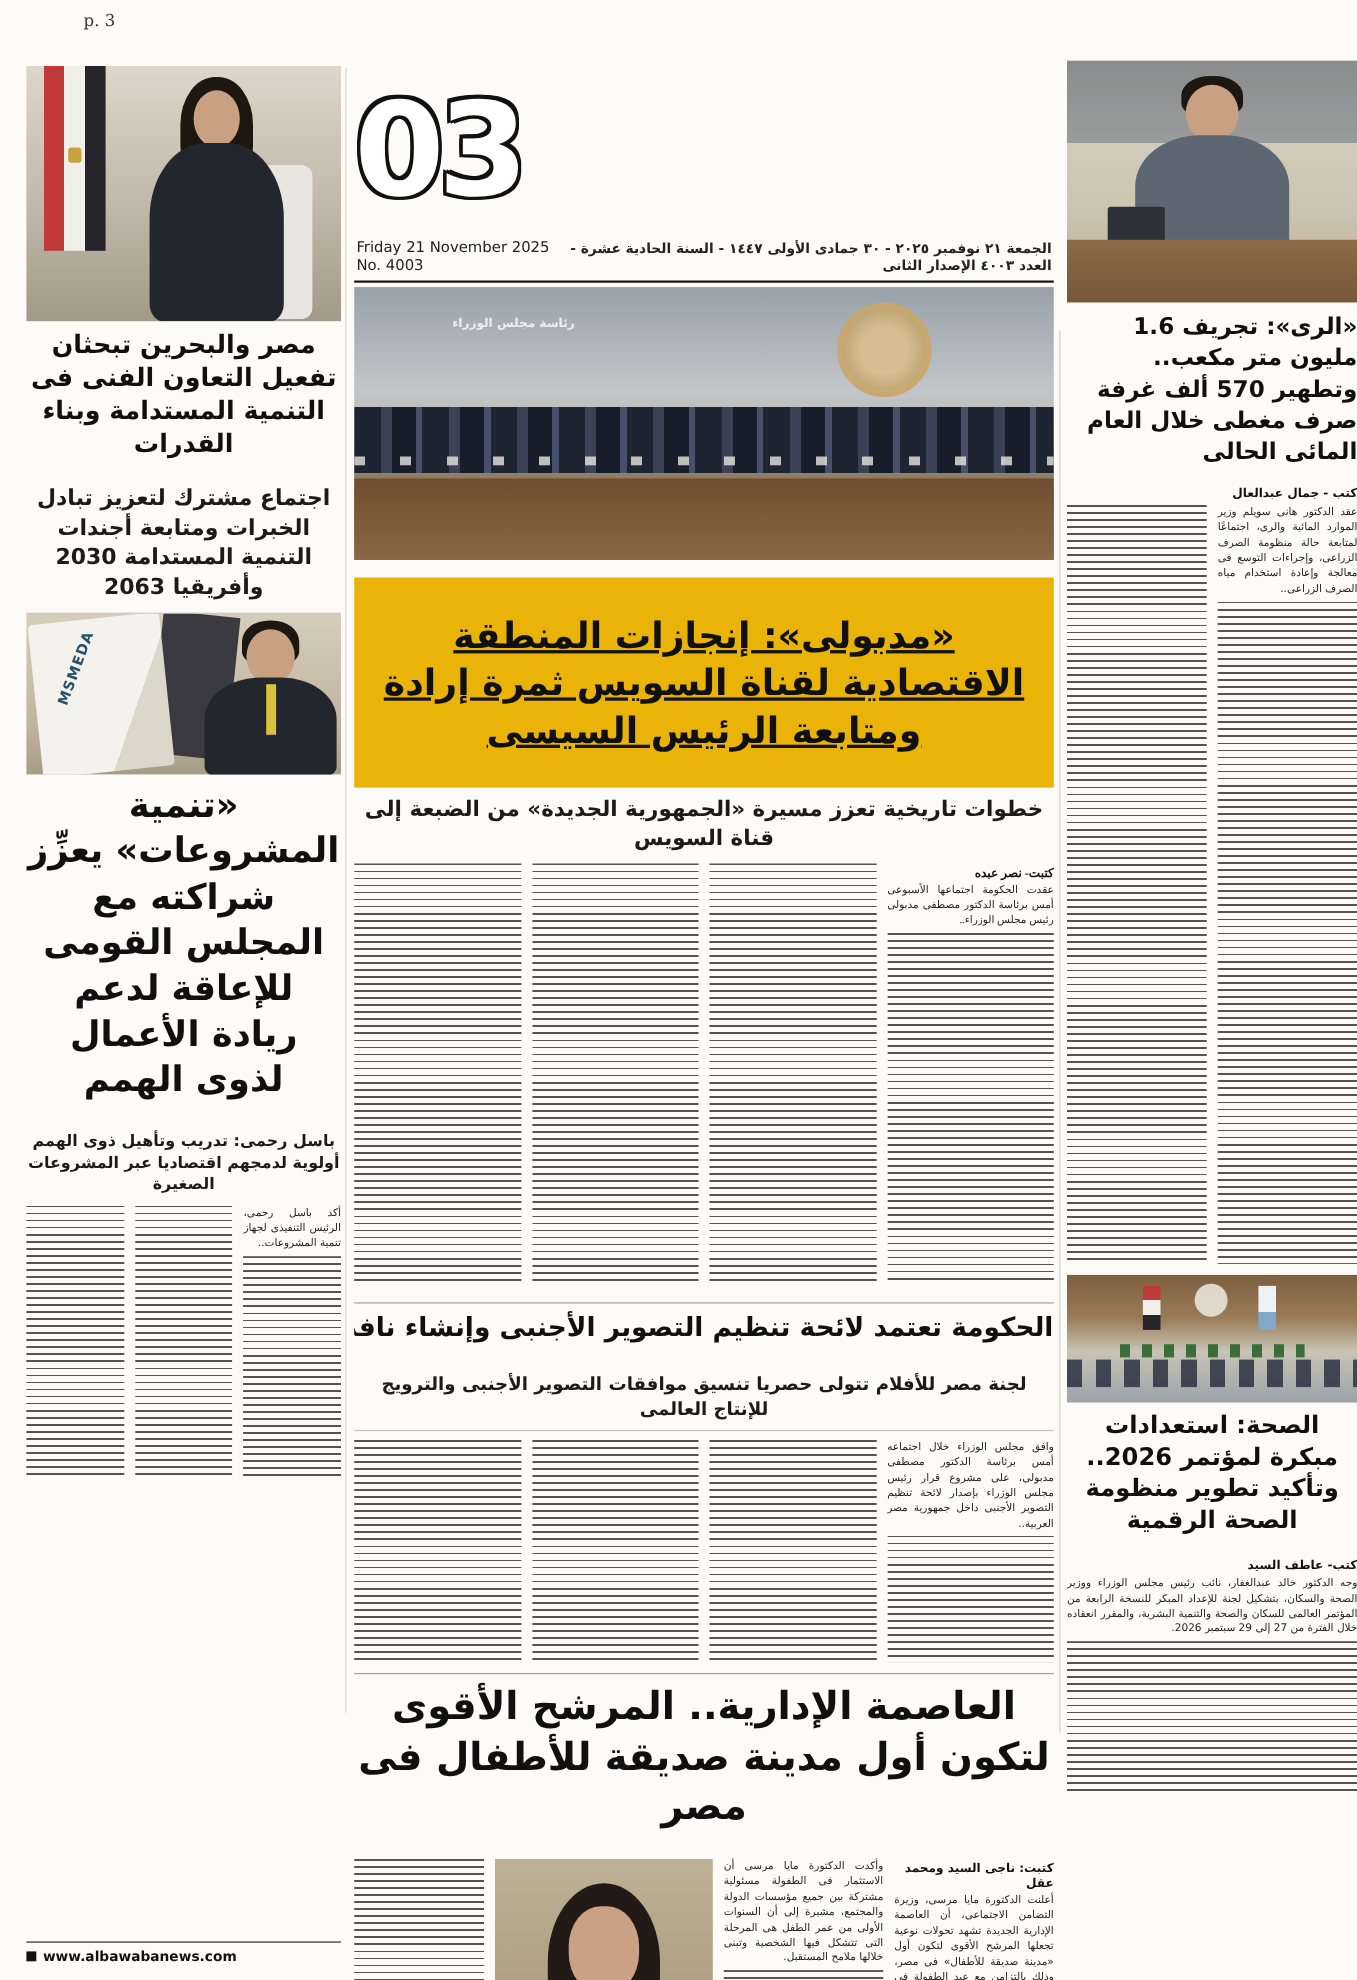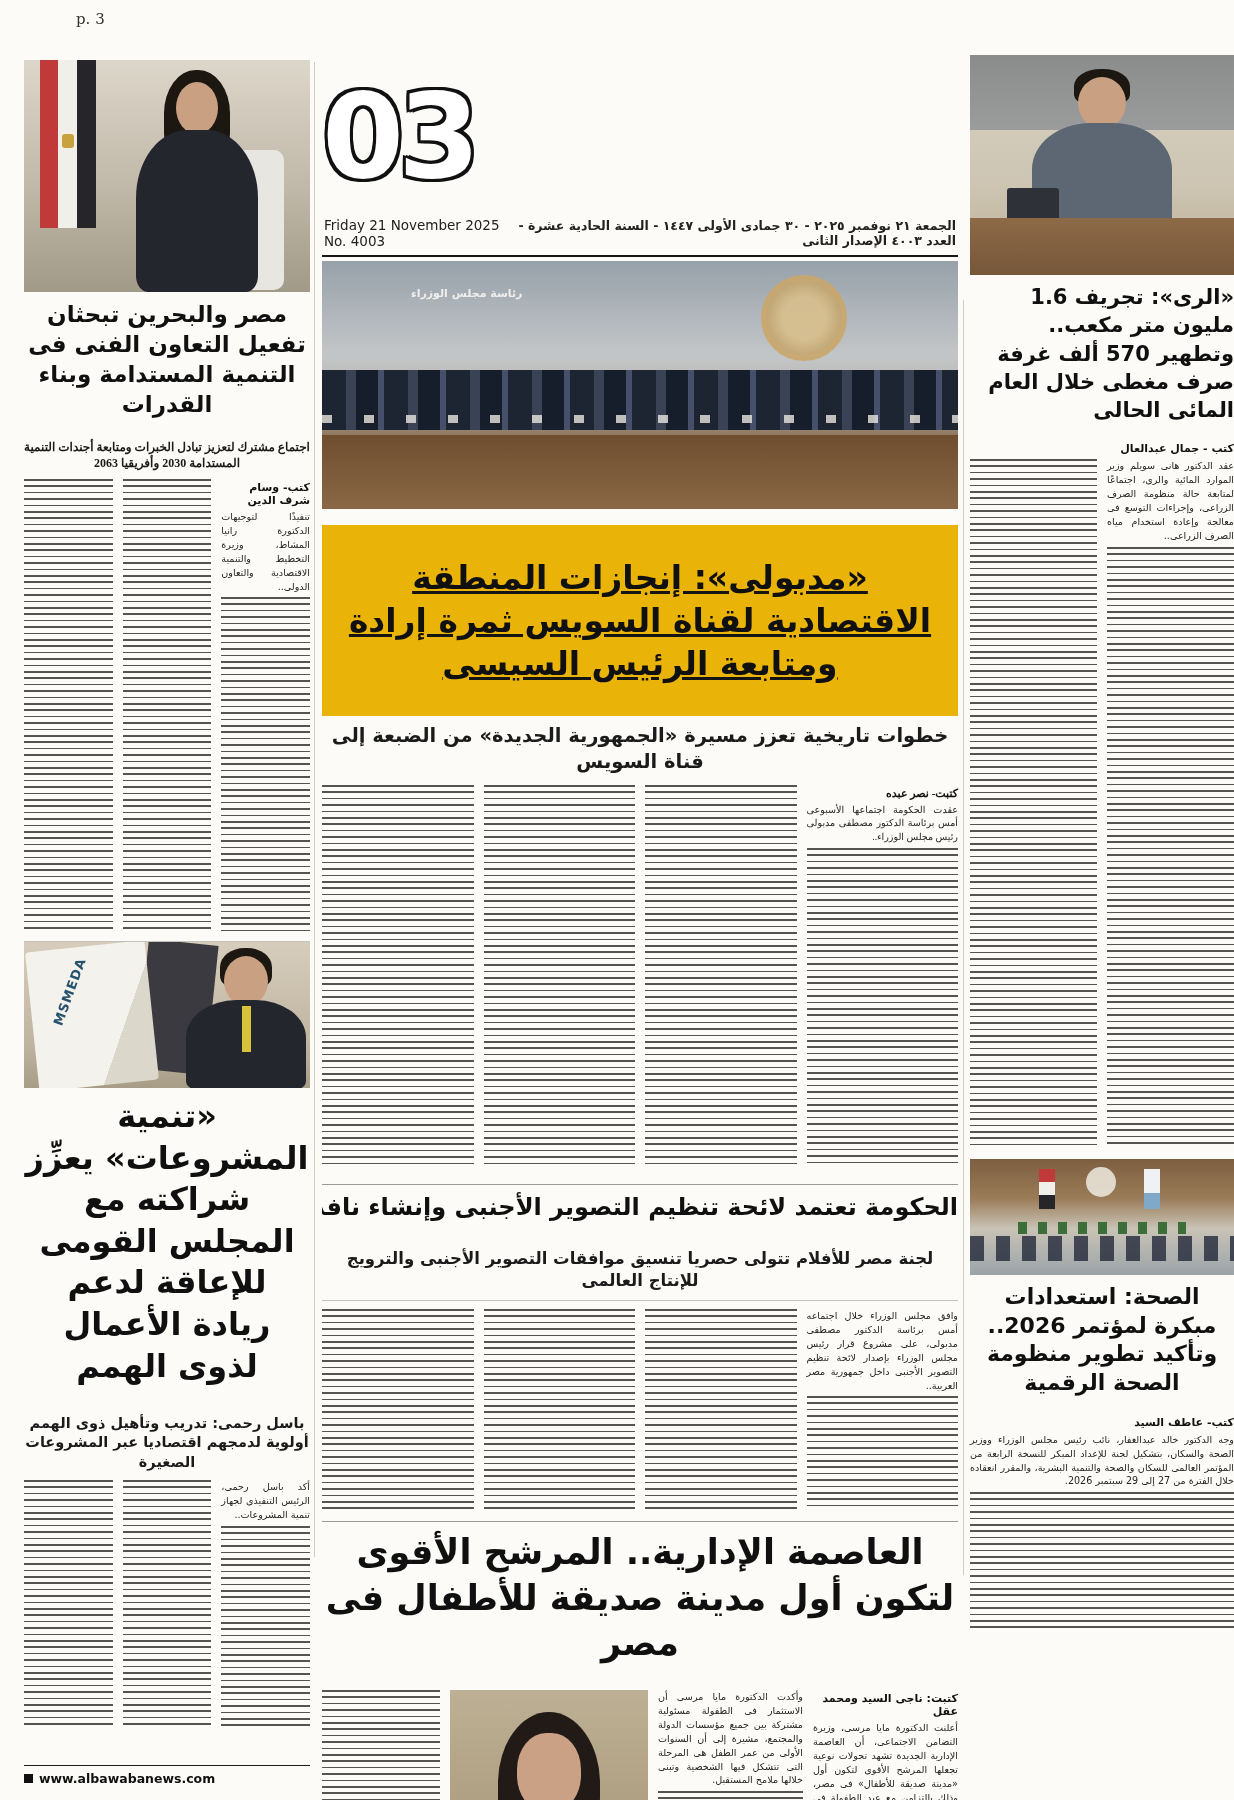--- a/index.html
+++ b/index.html
@@ -69,21 +69,21 @@
   
   .ph-bahrain{height:232px;background:linear-gradient(180deg,#ddd6ca 0,#c0b8a8 55%,#a29a88 100%);}
   .flag-eg{position:absolute;left:16px;top:0;width:56px;height:168px;
            background:linear-gradient(90deg,#bf3a38 0 33%,#f1efe9 33% 66%,#26262a 66% 100%);}
   .flag-eagle{position:absolute;left:38px;top:74px;width:12px;height:14px;background:#c8a23c;border-radius:3px;}
   .person-dark{position:absolute;background:#23262d;border-radius:42% 42% 10% 10%;}
   .head-skin{position:absolute;border-radius:50%;background:#c9a082;}
   .hair-dark{position:absolute;border-radius:48% 48% 30% 30%;background:#1c1711;}
   .chair-w{position:absolute;background:#e8e6e1;border-radius:10px;}
   .bah-head{font-size:23px;margin-top:8px;}
-  .bah-sub{font-size:12px;margin-top:17px;font-family:Liberation Serif, serif;}
+  .bah-sub{font-size:20px;margin-top:17px;}
   .bah-body{height:452px;margin-top:8px;}
 
   .ph-msmeda{height:146px;margin-top:10px;border-top:1px solid #c2c1bc;padding-top:0;
              background:linear-gradient(180deg,#d7cdbc 0,#bfb4a0 70%,#a79c86 100%);}
   .flag-msmeda{position:absolute;left:8px;top:4px;width:120px;height:140px;
                background:linear-gradient(115deg,#f4f2ec 0 70%,#dcd7cb 70% 100%);transform:rotate(-6deg);border-radius:4px;}
   .msmeda-txt{position:absolute;left:18px;top:72px;transform:rotate(-64deg);transform-origin:left top;
               font-size:13px;font-weight:bold;color:#27526e;letter-spacing:1px;}
   .flag-dark{position:absolute;left:118px;top:0;width:70px;height:130px;background:#3a3a40;transform:rotate(6deg);}
   .tie-y{position:absolute;width:9px;height:46px;background:#d8c23c;}
@@ -131,33 +131,20 @@
     <div class="photo ph-bahrain">
       <div class="flag-eg"></div>
       <div class="flag-eagle"></div>
       <div class="chair-w" style="left:150px;top:90px;width:110px;height:140px;"></div>
       <div class="hair-dark" style="left:140px;top:10px;width:66px;height:90px;"></div>
       <div class="head-skin" style="left:152px;top:22px;width:42px;height:52px;"></div>
       <div class="person-dark" style="left:112px;top:70px;width:122px;height:162px;"></div>
     </div>
     <h2 class="hl bah-head" dir="rtl">مصر والبحرين تبحثان تفعيل التعاون الفنى فى التنمية المستدامة وبناء القدرات</h2>
     <div class="sub bah-sub" dir="rtl">اجتماع مشترك لتعزيز تبادل الخبرات ومتابعة أجندات التنمية المستدامة 2030 وأفريقيا 2063</div>
-    <div class="body-cols bah-body">
-      <div class="bcol">
-        <div class="byline" dir="rtl">كتب- وسام شرف الدين</div>
-        <p class="lead" dir="rtl">تنفيذًا لتوجيهات الدكتورة رانيا المشاط، وزيرة التخطيط والتنمية الاقتصادية والتعاون الدولى..</p>
-        <div class="fl"></div>
-      </div>
-      <div class="bcol">
-          <div class="fl"></div>
-        </div>
-      <div class="bcol">
-          <div class="fl"></div>
-        </div>
-    </div>
 
     <div class="photo ph-msmeda">
       <div class="flag-dark"></div>
       <div class="flag-msmeda">
         <span class="msmeda-txt">MSMEDA</span>
       </div>
       <div class="hair-dark" style="left:196px;top:6px;width:52px;height:40px;"></div>
       <div class="head-skin" style="left:200px;top:14px;width:44px;height:50px;"></div>
       <div class="person-dark" style="left:162px;top:58px;width:120px;height:90px;"></div>
       <div class="tie-y" style="left:218px;top:64px;"></div>

